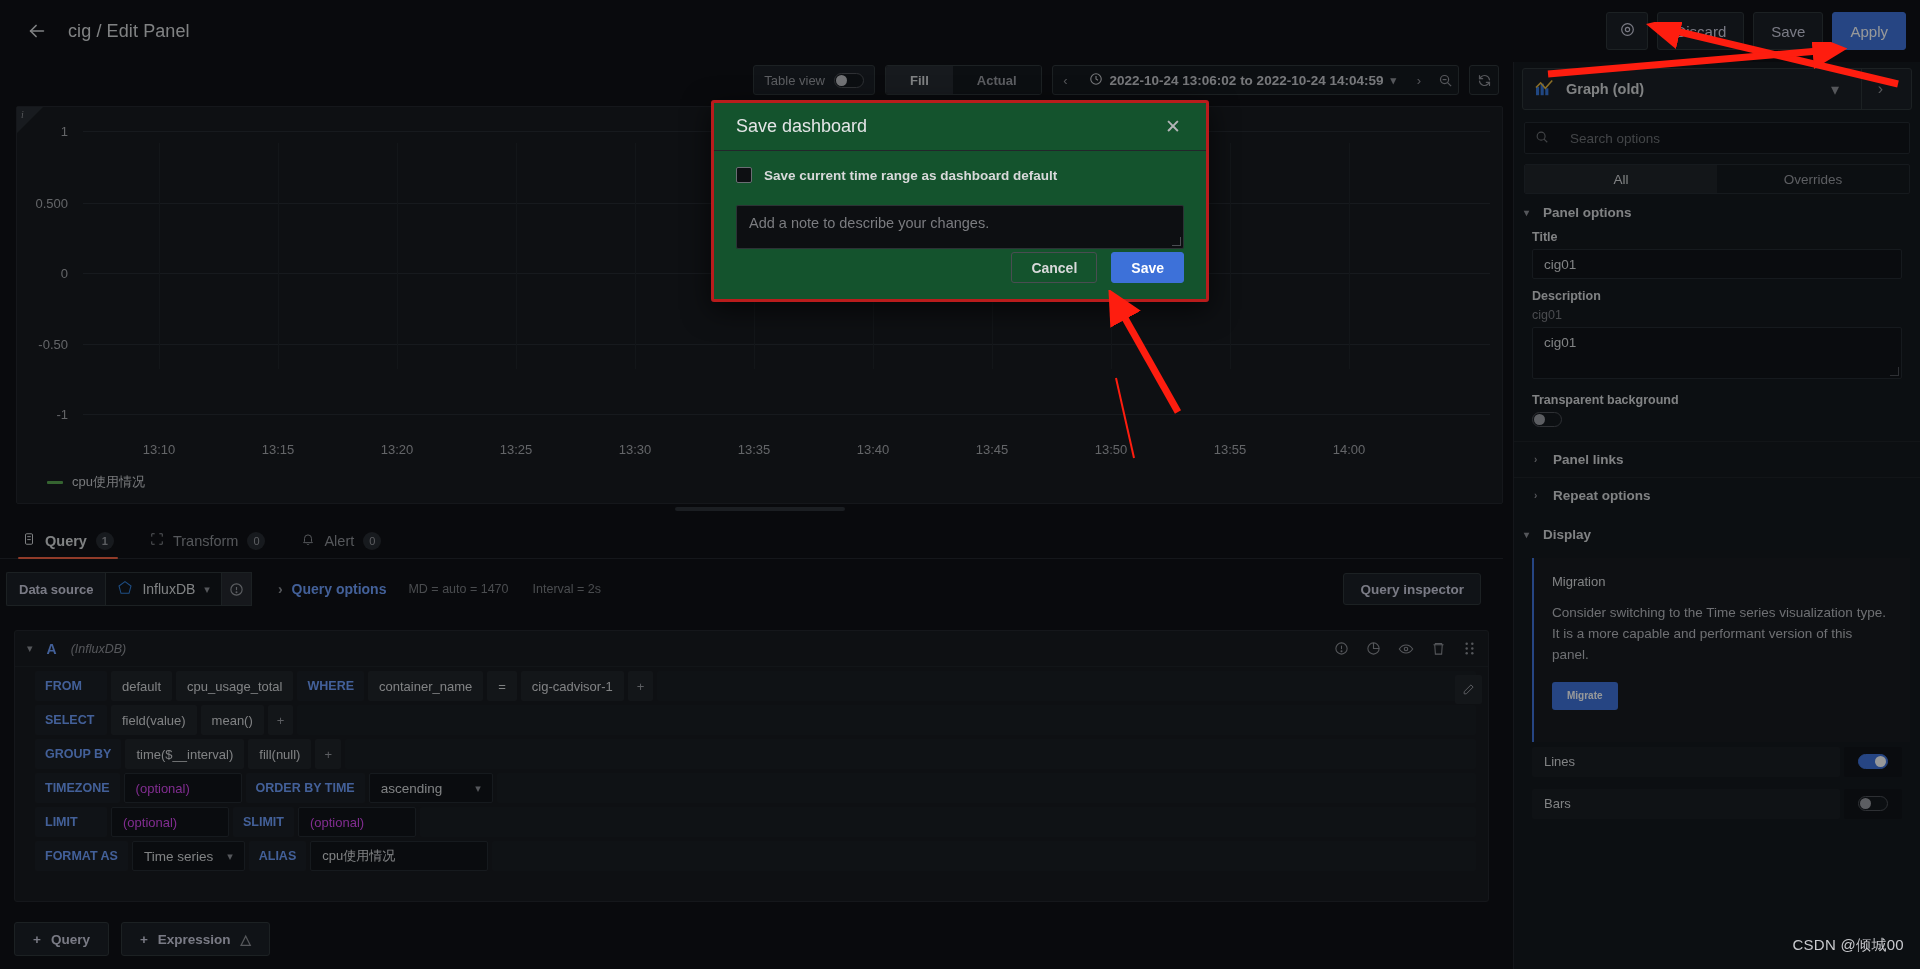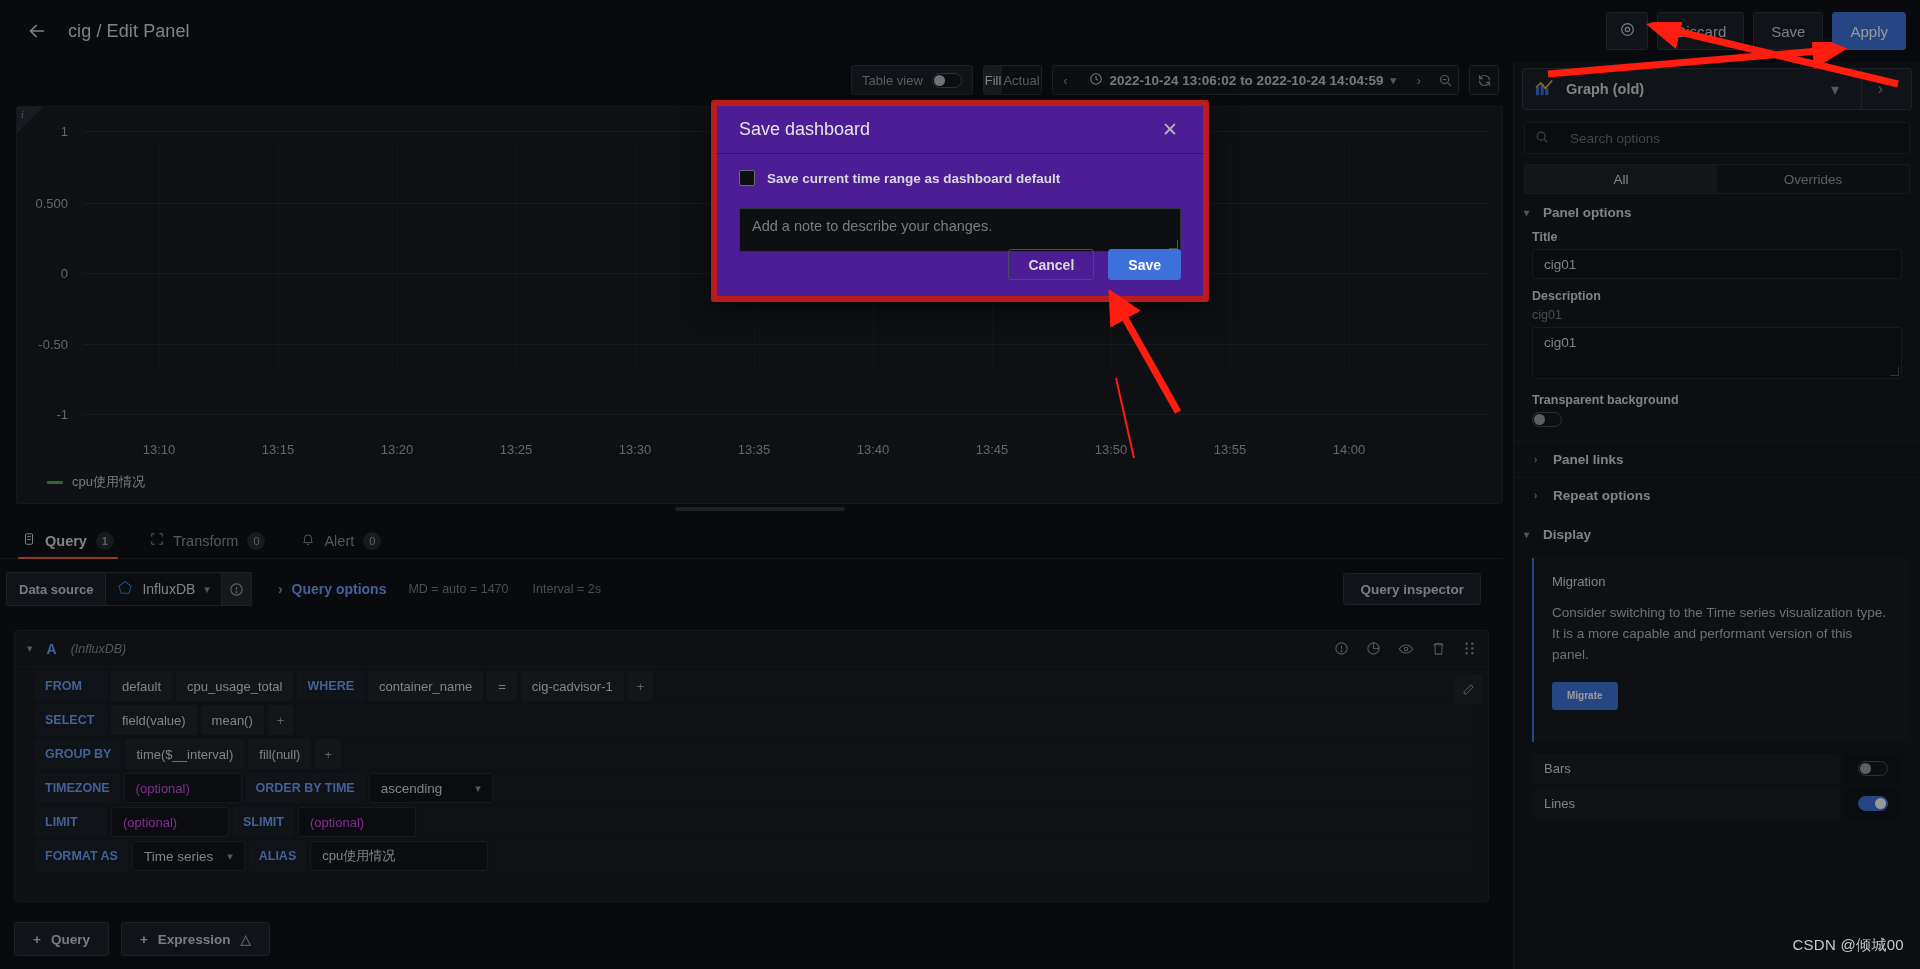--- a/index.html
+++ b/index.html
@@ -49,22 +49,22 @@
     background: #111317; position: relative;
   }
   .tv-toggle::after {
     content: ""; position: absolute; left: 1px; top: 1px; width: 11px; height: 11px;
     border-radius: 50%; background: #bfc0c3;
   }
   .seg-group {
     display: flex; border: 1px solid #2c3235; border-radius: 3px; overflow: hidden; height: 30px;
   }
   .seg {
-    padding: 0 1px; display: flex; align-items: center; font-size: 13px;
-    color: #9a9ba0; background: #111317; cursor: pointer; font-weight: 400;
+    padding: 0 24px; display: flex; align-items: center; font-size: 13px;
+    color: #9a9ba0; background: #111317; cursor: pointer; font-weight: 700;
   }
   .seg.active { background: #24262b; color: #d8d9da; }
   .time-group {
     display: flex; align-items: center; height: 30px;
     border: 1px solid #2c3235; border-radius: 3px; background: #111317;
   }
   .tg-btn {
     width: 26px; height: 28px; display: flex; align-items: center; justify-content: center;
     color: #8e8f94; font-size: 13px; cursor: pointer;
   }
@@ -310,21 +310,21 @@
     width: 58px; height: 30px; background: #0d0f12; border-radius: 2px;
     display: flex; align-items: center; justify-content: center;
   }
 
   
   .modal-backdrop {
     position: absolute; inset: 0; background: rgba(8,9,11,.42);
   }
   .modal {
     position: absolute; left: 711px; top: 100px; width: 498px; height: 202px;
-    background: #4c1d95; border: 6px solid #b91c1c; border-radius: 3px;
+    background: #14532d; border: 3px solid #b91c1c; border-radius: 3px;
     box-shadow: 0 8px 28px rgba(0,0,0,.62);
   }
   .modal-head {
     height: 48px; display: flex; align-items: center; padding: 0 22px;
     border-bottom: 1px solid #23262b;
   }
   .modal-title { font-size: 18px; color: #e4e5e7; font-weight: 400; }
   .modal-close {
     margin-left: auto; color: #b4b5b8; font-size: 19px; cursor: pointer;
     line-height: 1; width: 22px; height: 22px; display: flex;
@@ -735,30 +735,30 @@
       <span class="sec-caret">▾</span>
       <span>Display</span>
     </div>
 
     <div class="migration-box">
       <div class="mig-title">Migration</div>
       <div class="mig-text">Consider switching to the Time series visualization type. It is a more capable and performant version of this panel.</div>
       <div class="mig-btn">Migrate</div>
     </div>
 
+    <div class="kv-row">
+      <div class="kv-key">Lines</div>
+      <div class="kv-ctl">
+        <div class="toggle on"></div>
+      </div>
+    </div>
     <div class="kv-row" style="margin-top:12px;">
       <div class="kv-key">Bars</div>
       <div class="kv-ctl">
         <div class="toggle"></div>
-      </div>
-    </div>
-    <div class="kv-row">
-      <div class="kv-key">Lines</div>
-      <div class="kv-ctl">
-        <div class="toggle on"></div>
       </div>
     </div>
   </div>
 
   <div class="modal-backdrop"></div>
   <div class="modal">
     <div class="modal-head">
       <div class="modal-title">Save dashboard</div>
       <div class="modal-close">✕</div>
     </div>

